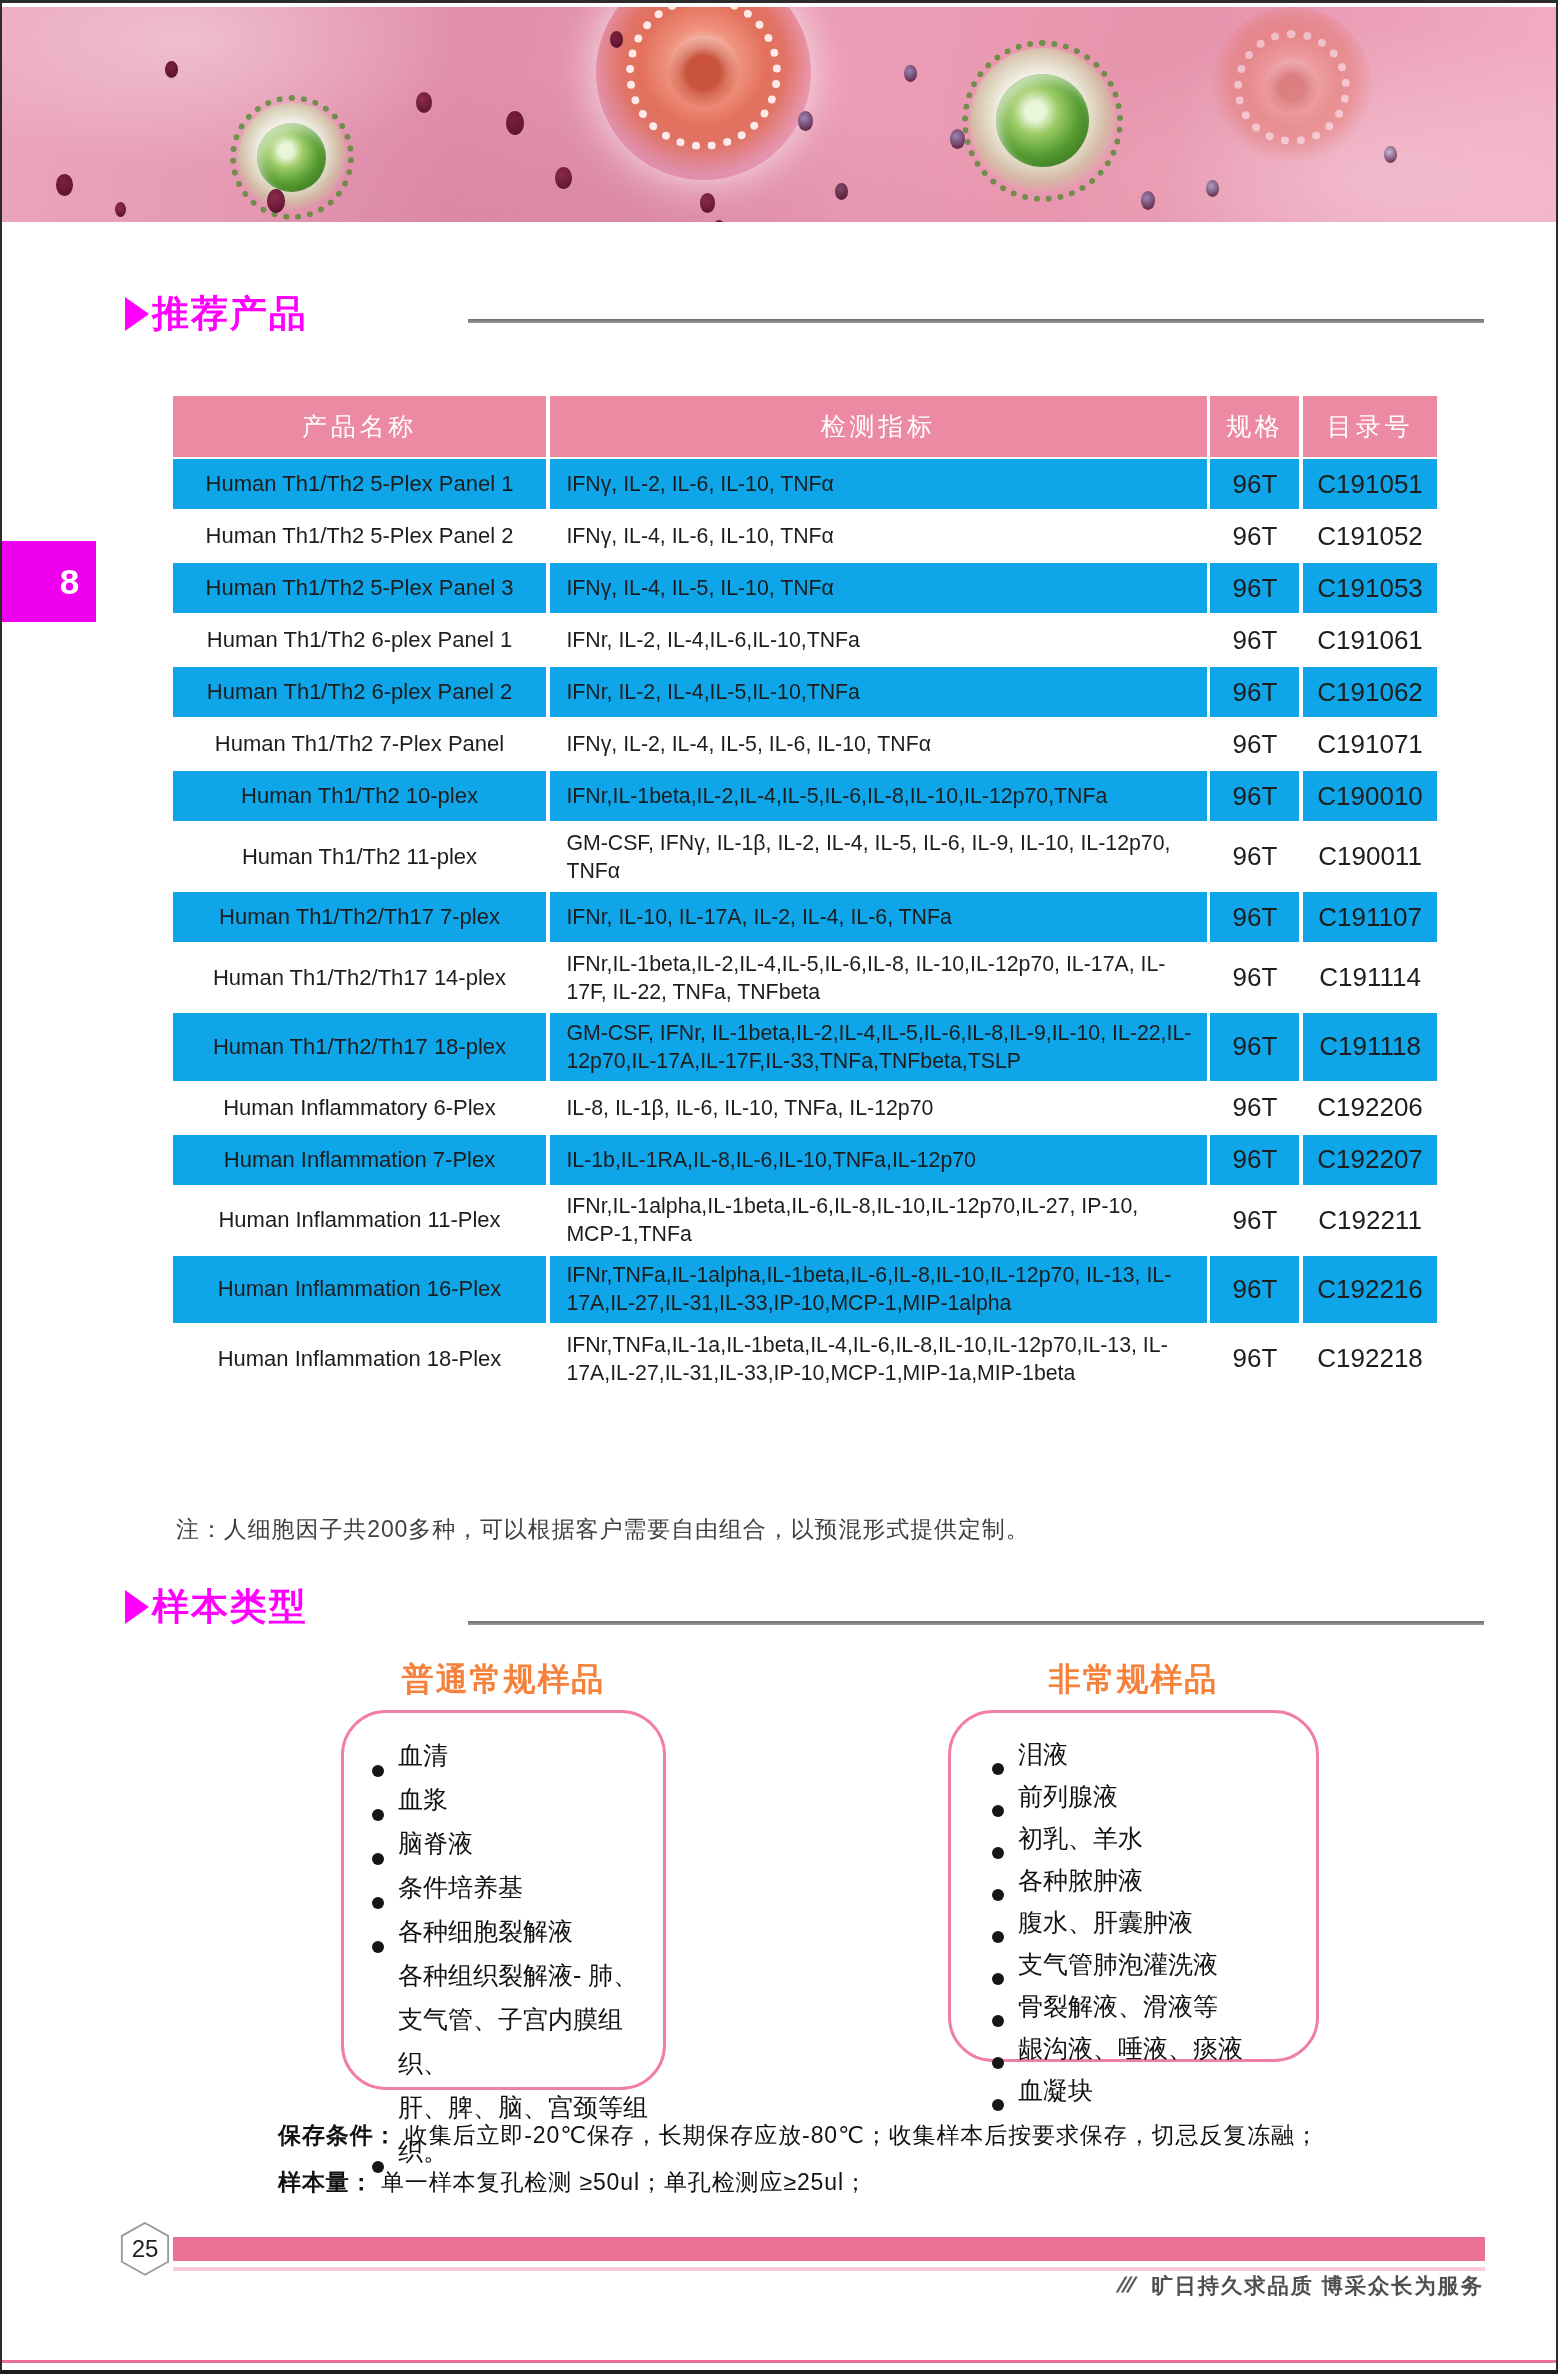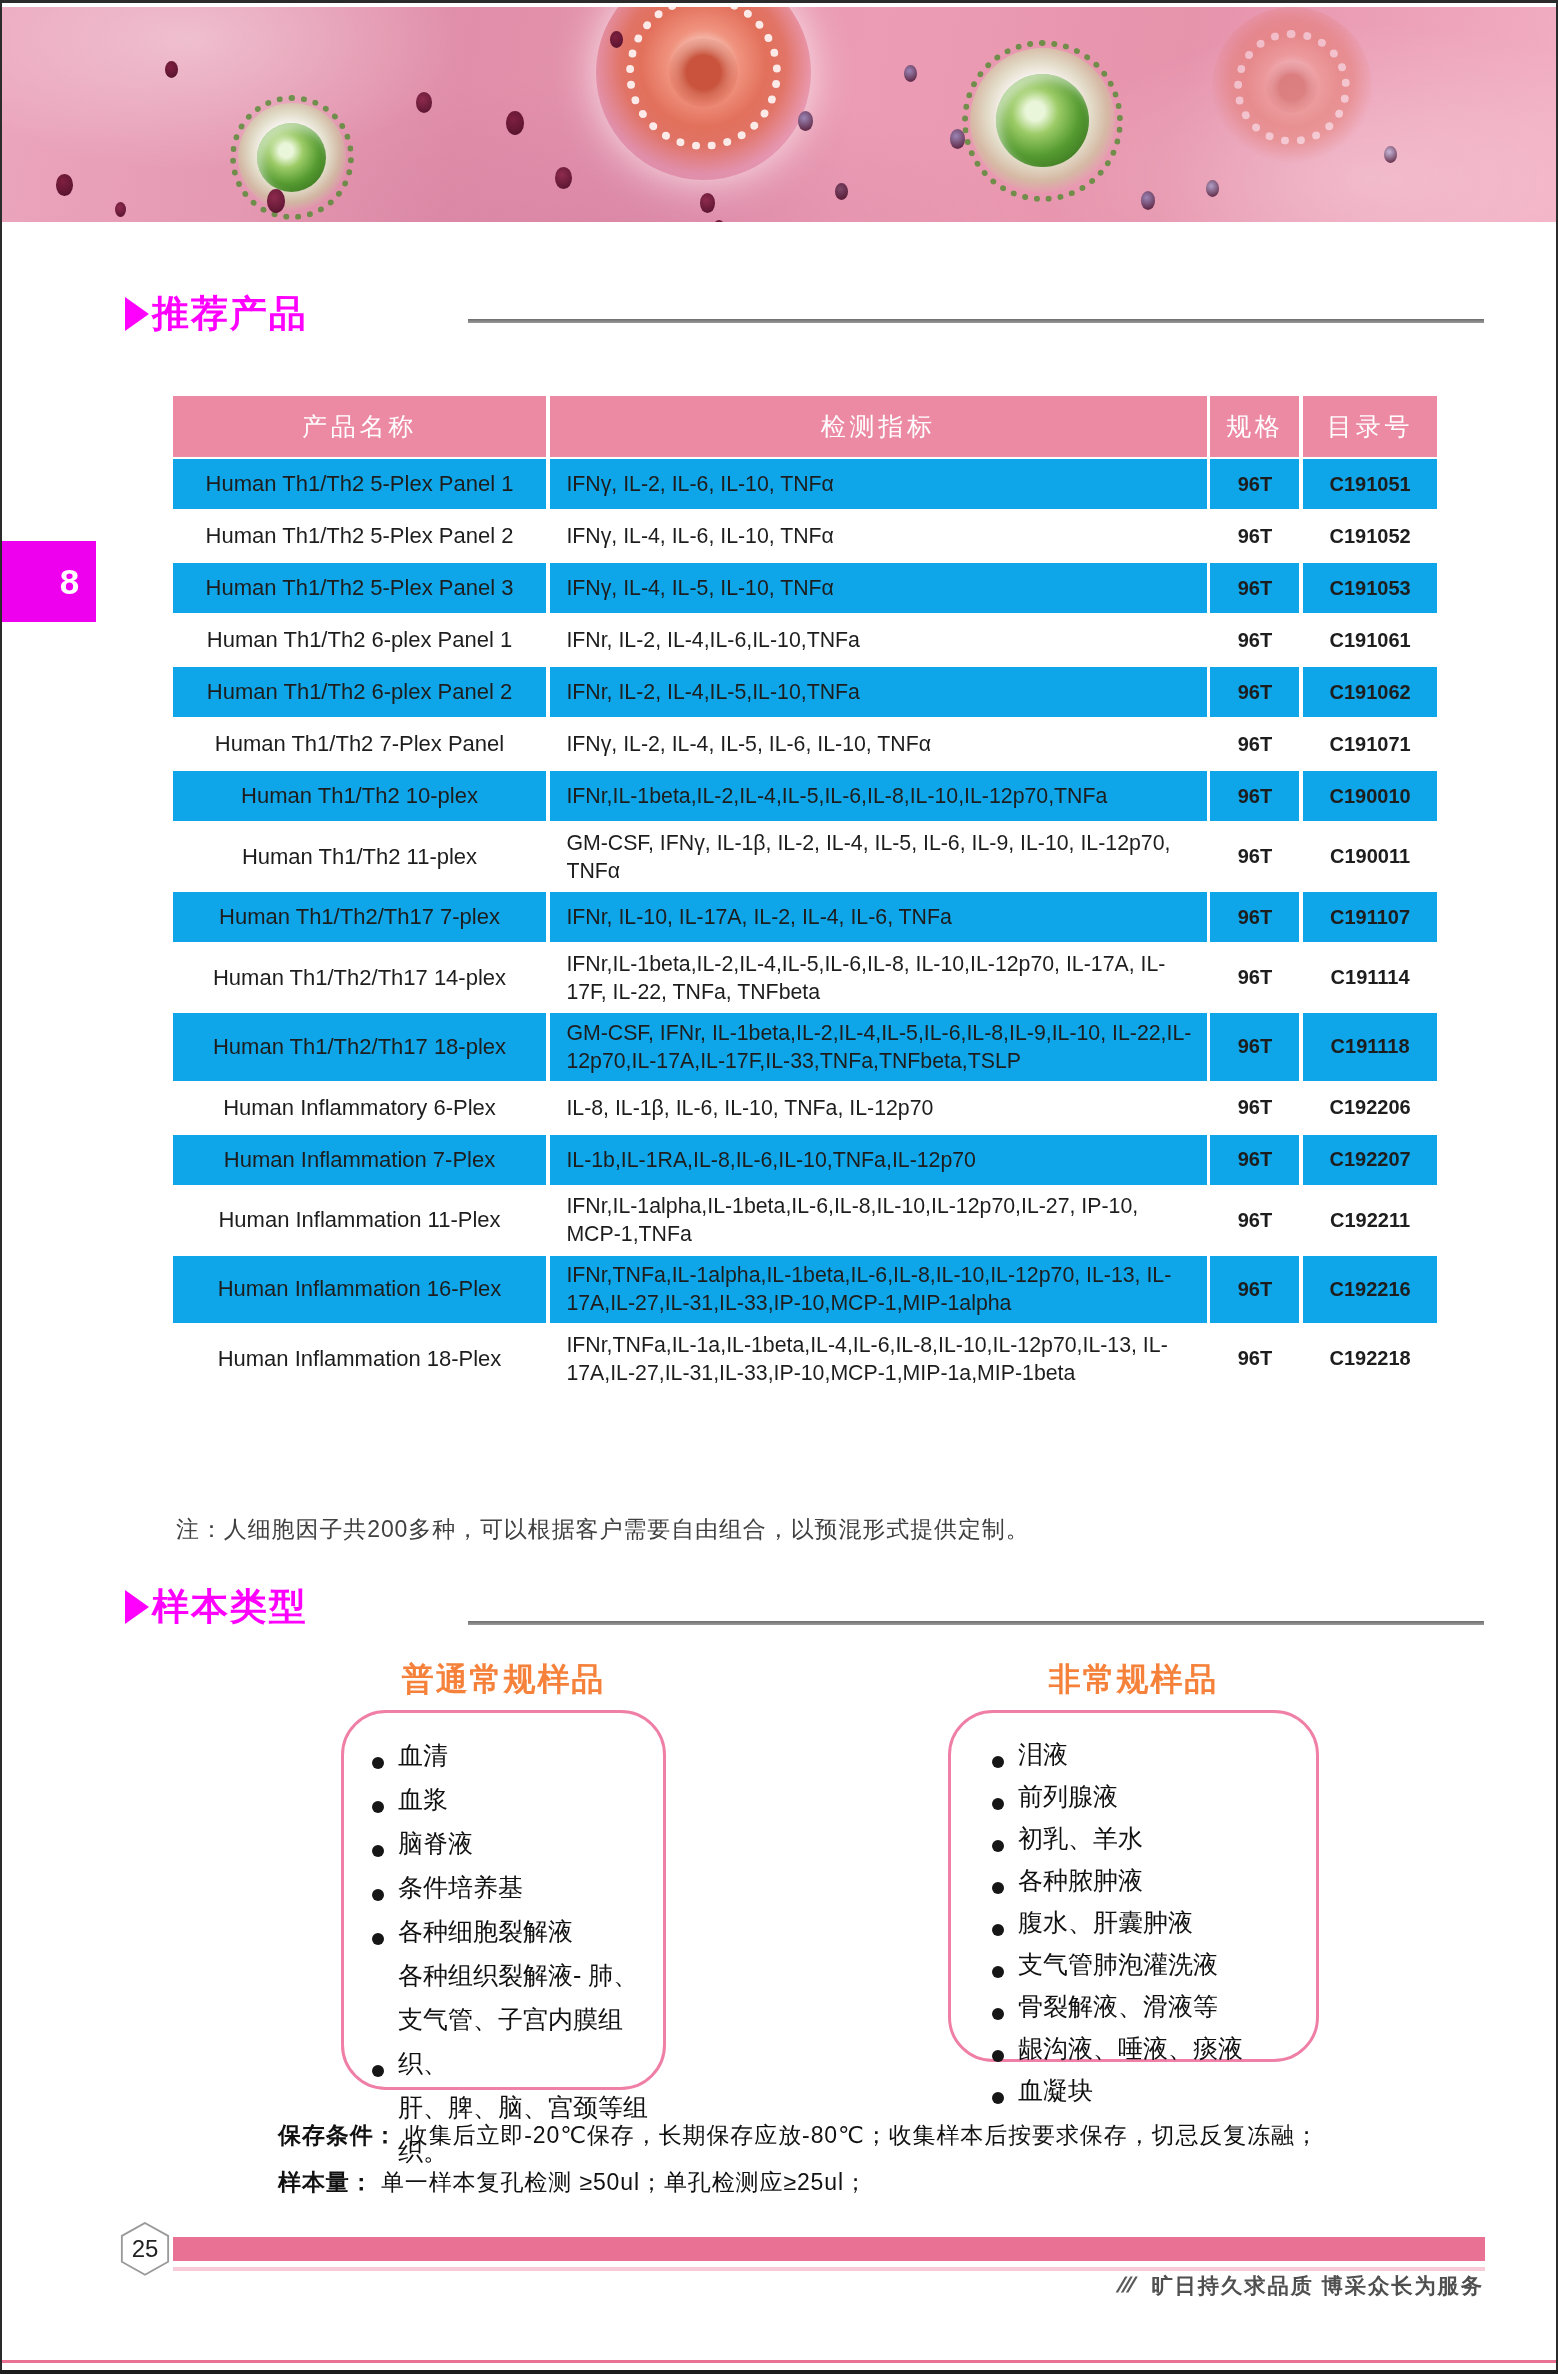--- a/index.html
+++ b/index.html
@@ -54,31 +54,31 @@
   .rule{position:absolute;left:468px;width:1016px;height:3.7px;background:linear-gradient(#6e6e6e,#9a9a9a);}
 
   
   .ptable{position:absolute; left:173px; top:396px; width:1263px;}
   .trow{display:grid; grid-template-columns:373px 657px 89px 134px; column-gap:3.7px; margin-bottom:2px;}
   .cell{display:flex; align-items:center; box-sizing:border-box; min-height:50px; background:#ffffff; color:#1d1d1d;}
   .trow.gray .cell{background:#0ea5e9;}
   .thead .cell{background:#ec8aa4; color:#ffffff; min-height:61px; font-size:25px; letter-spacing:3.7px; justify-content:center;}
   .c-name{justify-content:center; text-align:center; font-size:22px; padding:5.6px 9.3px;}
   .c-ind{justify-content:flex-start; font-size:21.3px; padding:5.6px 9.3px 5.6px 16.7px; line-height:28px;}
-  .c-spec,.c-cat{justify-content:center; font-size:20px;font-weight:bold;}
+  .c-spec,.c-cat{justify-content:center; font-size:26px;}
   .note{position:absolute; left:176px; top:1514px; font-size:23px; color:#404040; letter-spacing:0.9px;}
 
   
   .box-head{position:absolute; top:1658px; text-align:center; color:#f5813b; font-size:32px; font-weight:700; letter-spacing:1.9px;}
   .bh-reg{left:341px; width:325px;}
   .bh-spe{left:948px; width:371px;}
   .sbox{position:absolute; top:1710px; border:3.7px solid #ef7fa6; border-radius:45px; box-sizing:border-box; background:#fff; padding:20.4px 9.3px 0 28px;}
   .box-reg{left:341px; width:325px; height:380px;}
   .box-spe{left:948px; width:371px; height:352px; padding-left:41px;}
-  .bitem{display:flex; align-items:center; gap:14px;}
+  .bitem{display:flex; align-items:flex-end; gap:14px;}
   .box-reg .bitem{line-height:44px; font-size:25px;}
   .box-spe .bitem{line-height:42px; font-size:25px;}
   .dot{width:12px;height:12px;border-radius:50%;background:#161616;flex:0 0 12px;margin-top:16px;}
   .btext{white-space:pre-line;color:#111;}
 
   .cond{position:absolute; left:278px; font-size:23px; color:#111; letter-spacing:0.9px;}
   .cond b{font-weight:700;}
   .cond-1{top:2120px;} .cond-2{top:2167px;}
 
   

